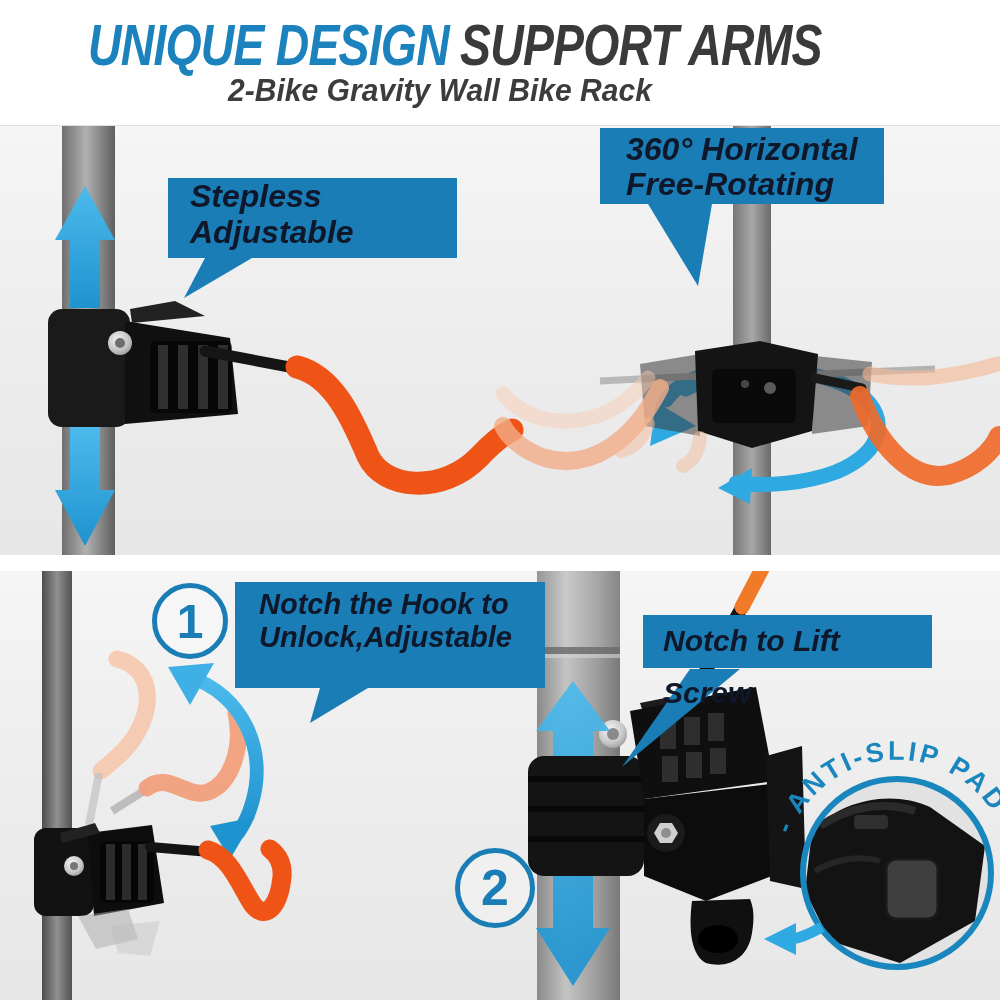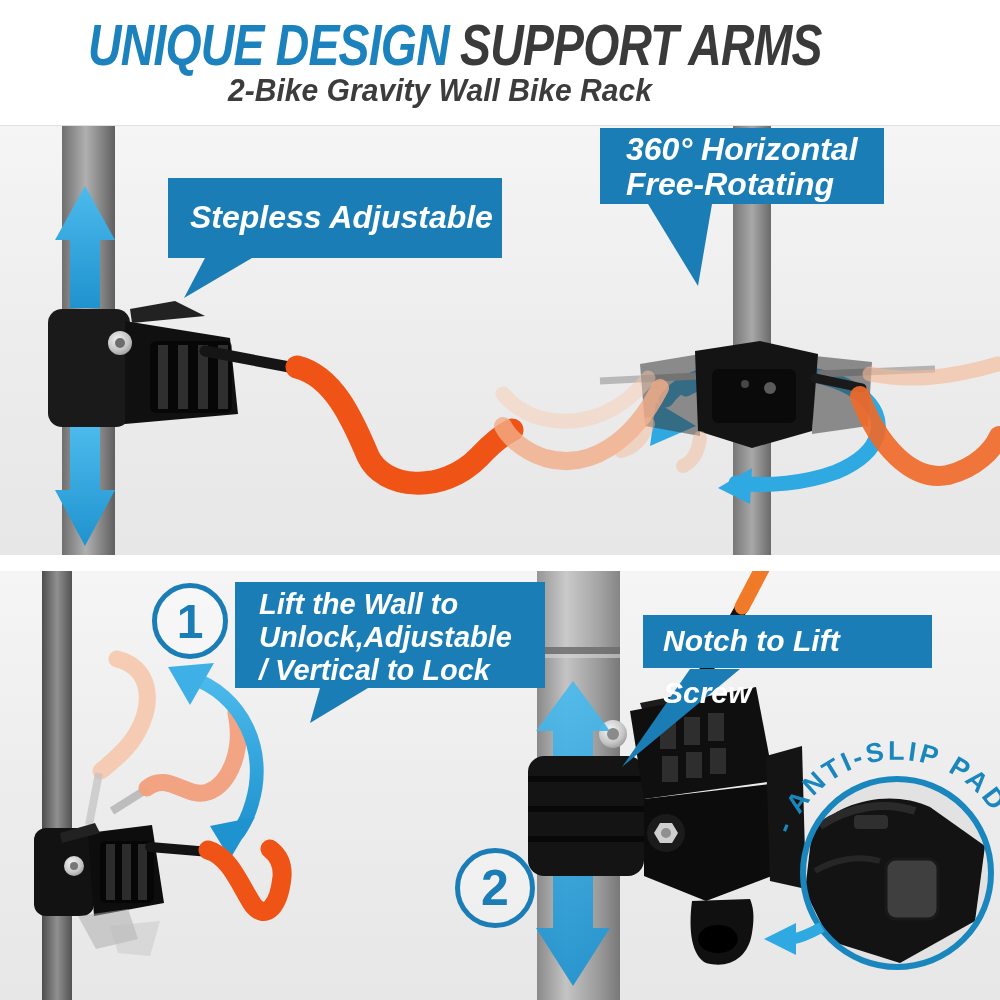--- a/index.html
+++ b/index.html
@@ -13,23 +13,23 @@
   .title .t-dark{color:#3a3a3a;margin-left:14px;}
   .subtitle{margin-top:0;font-size:31px;line-height:34px;font-weight:700;font-style:italic;color:#3c3c3c;
             transform:scaleX(.97);transform-origin:50% 50%;}
   
   .photo{position:absolute;left:0;width:1000px;background:linear-gradient(180deg,#f5f5f5 0%,#ececec 55%,#e7e7e7 100%);}
   .photo.top{top:125px;height:430px;border-top:1px solid #e0e0e0;}
   .divider{position:absolute;left:0;top:555px;width:1000px;height:16px;background:#ffffff;}
   .photo.bottom{top:571px;height:429px;}
   .scene{position:absolute;left:0;top:0;}
   
-  .callout{position:absolute;background:#1a7db6;color:#ffffff;font-style:italic;font-weight:700;box-sizing:border-box;}
+  .callout{position:absolute;background:#1a7db6;color:#0f172a;font-style:italic;font-weight:700;box-sizing:border-box;}
   .callout .co-line{display:block;}
-  .co-tl{left:168px;top:178px;width:334px;height:80px;padding:21px 0 0 22px;font-size:32px;line-height:36px;}
+  .co-tl{left:168px;top:178px;width:289px;height:80px;padding:0 0 0 22px;font-size:32px;line-height:36px;}
   .co-tr{left:600px;top:128px;width:284px;height:76px;padding:4px 0 0 26px;font-size:32px;line-height:35px;}
   .co-bl{left:235px;top:582px;width:310px;height:106px;padding:6px 0 0 24px;font-size:29px;line-height:33px;}
   .co-br{left:643px;top:615px;width:289px;height:53px;padding:0 0 0 20px;font-size:30px;line-height:52px;}
   
   .step{position:absolute;border:5px solid #1a7db6;border-radius:50%;color:#1a7db6;font-weight:700;
         display:flex;align-items:center;justify-content:center;background:rgba(255,255,255,.30);box-sizing:border-box;}
   .step-1{left:152px;top:583px;width:76px;height:76px;font-size:48px;}
   .step-2{left:455px;top:848px;width:80px;height:80px;font-size:50px;}
 </style>
 </head>
@@ -239,23 +239,22 @@
   </div>
 
   <div class="callout co-tl">
     <span class="co-line">Stepless Adjustable</span>
   </div>
   <div class="callout co-tr">
     <span class="co-line">360° Horizontal</span>
     <span class="co-line">Free-Rotating</span>
   </div>
   <div class="callout co-bl">
-    <span class="co-line">Lift the Wall to</span>
+    <span class="co-line">Notch the Hook to</span>
     <span class="co-line">Unlock,Adjustable</span>
-    <span class="co-line">/ Vertical to Lock</span>
   </div>
   <div class="callout co-br">
     <span class="co-line">Notch to Lift Screw</span>
   </div>
 
   <div class="step step-1">
     <span>1</span>
   </div>
   <div class="step step-2">
     <span>2</span>

